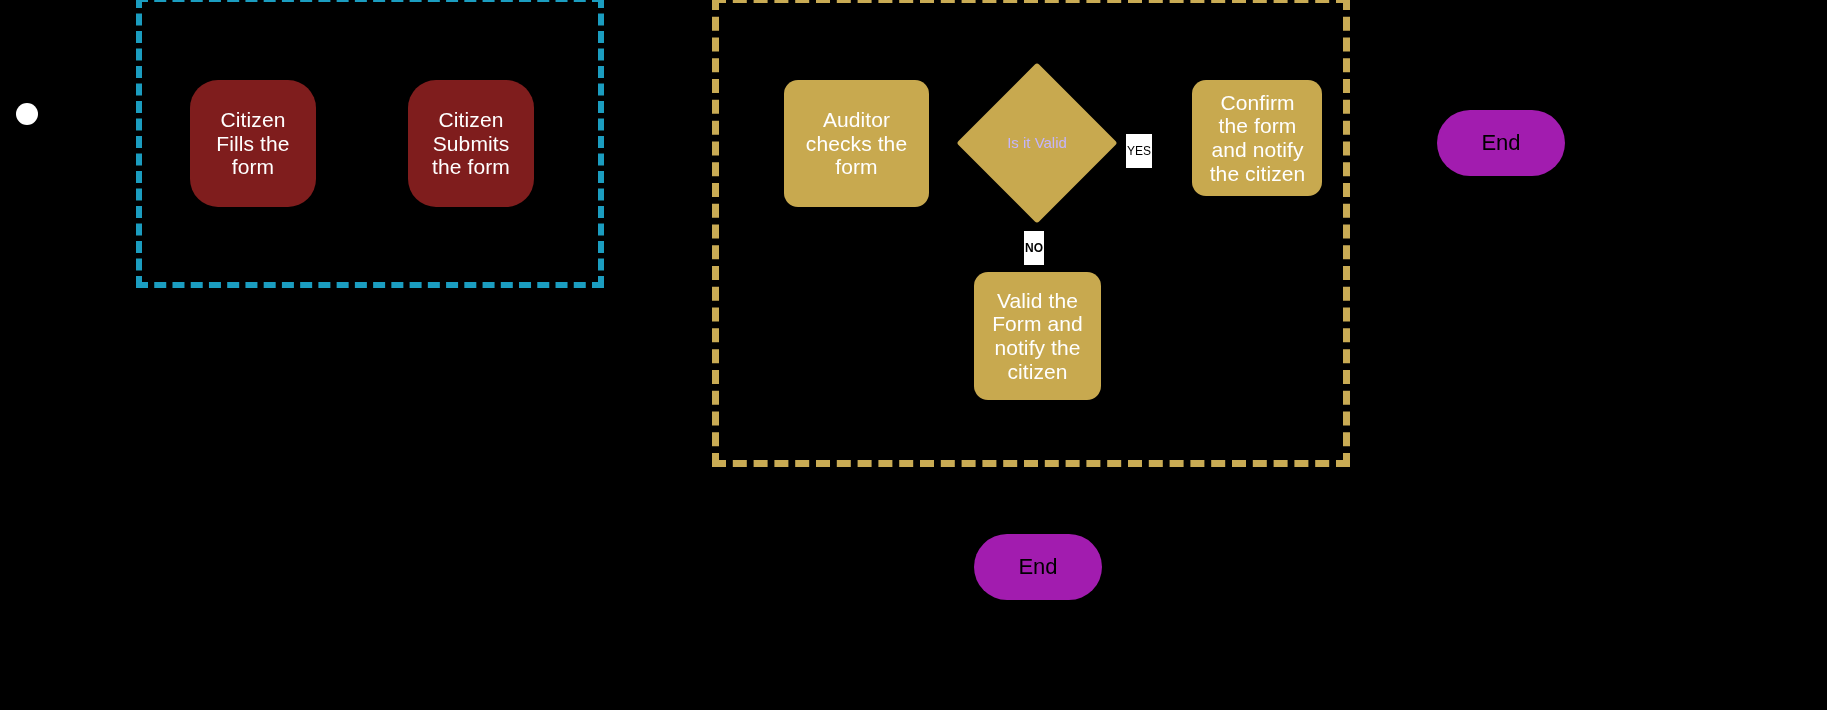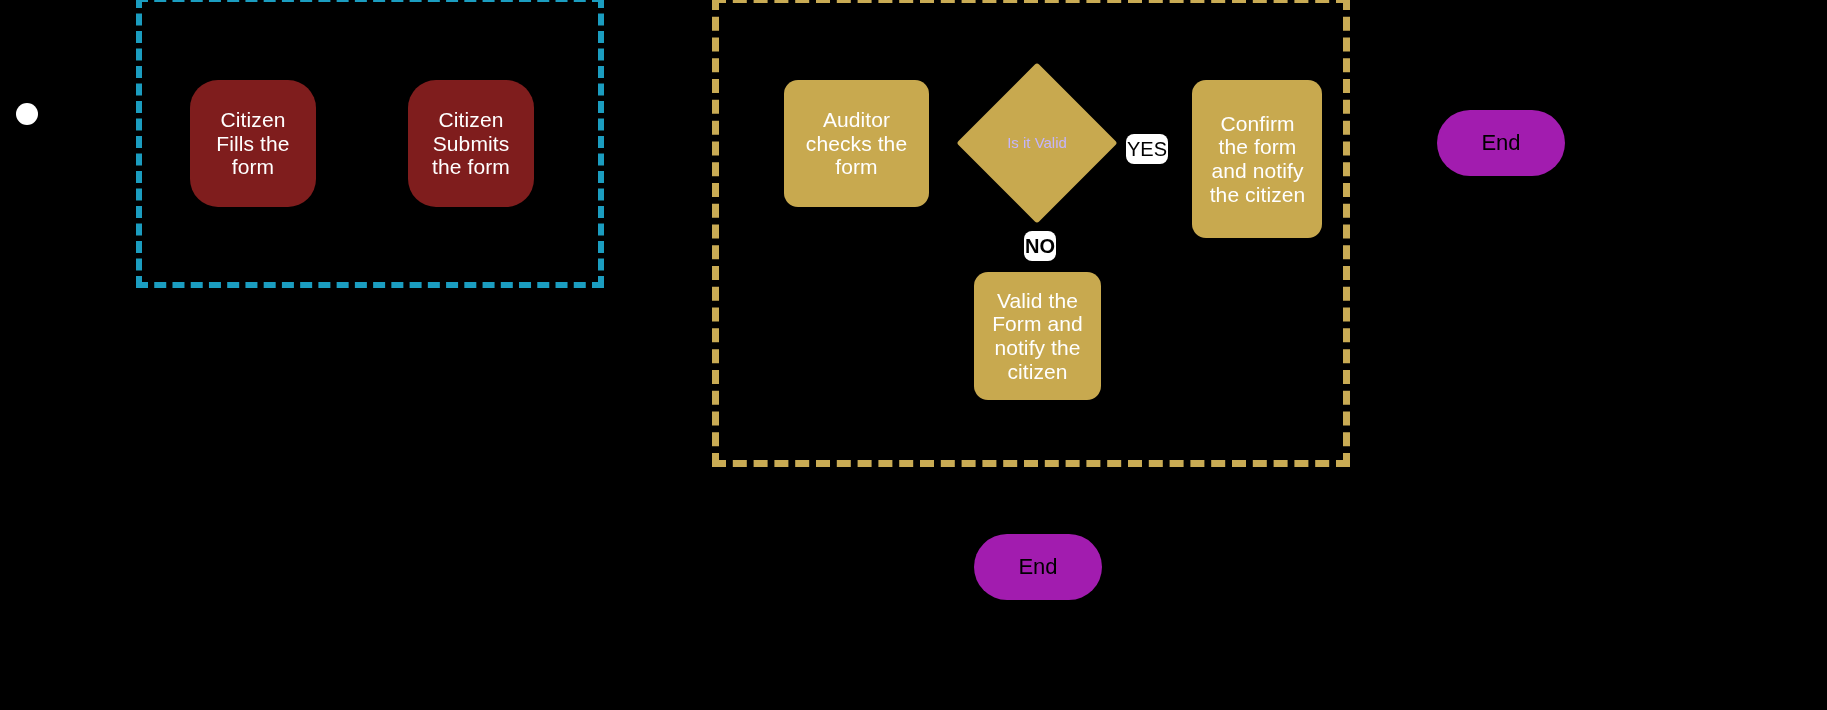--- a/index.html
+++ b/index.html
@@ -89,25 +89,24 @@
     justify-content: center;
     font-size: 22px;
     border-radius: 999px;
   }
 
   
   .edge-label {
     position: absolute;
     background: #ffffff;
     color: #000000;
-    font-size: 20px;
+    font-size: 12px;
     line-height: 1.0;
-    padding: 5px 1px;
+    padding: 11px 1px;
     white-space: nowrap;
-    border-radius: 8px;
   }
 </style>
 </head>
 <body>
 
 <div id="canvas">
 
   <div class="group group-citizen" style="left:136px; top:-4px; width:468px; height:292px;"></div>
 
   <div class="group group-auditor" style="left:712px; top:-4px; width:638px; height:471px;"></div>
@@ -122,21 +121,21 @@
 
   <div class="decision" style="left:980px; top:86px; width:114px; height:114px;">
     <div class="diamond-shape"></div>
     <div class="diamond-label">Is it Valid</div>
   </div>
 
   <div class="edge-label" style="left:1126px; top:134px;">YES</div>
 
   <div class="edge-label" style="left:1024px; top:231px;font-weight:bold;">NO</div>
 
-  <div class="task task-auditor" style="left:1192px; top:80px; width:130px; height:158px;padding-left:11px;">Confirm the form and notify the citizen</div>
+  <div class="task task-auditor" style="left:1192px; top:80px; width:130px; height:116px;padding-left:11px;">Confirm the form and notify the citizen</div>
 
   <div class="task task-auditor" style="left:974px; top:272px; width:127px; height:128px;">Valid the Form and notify the citizen</div>
 
   <div class="end-event" style="left:1437px; top:110px; width:128px; height:66px;">End</div>
 
   <div class="end-event" style="left:974px; top:534px; width:128px; height:66px;">End</div>
 
 </div>
 
 </body></html>

